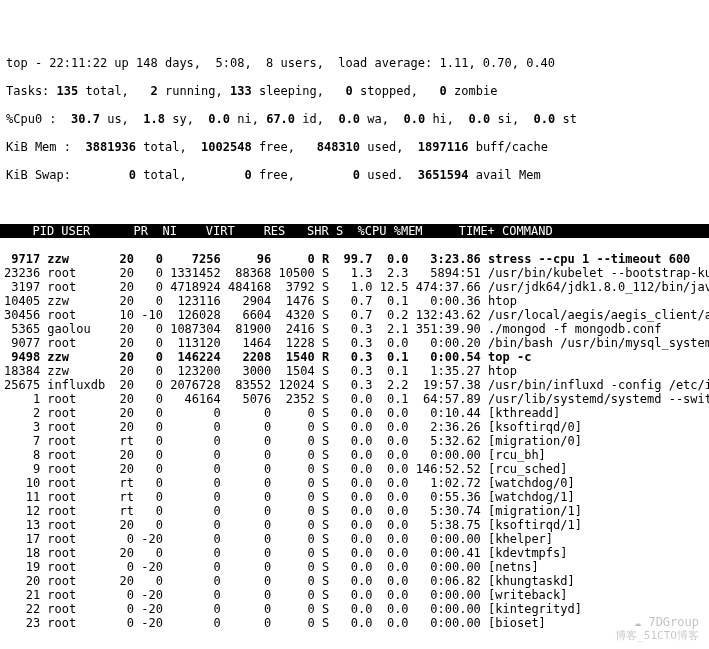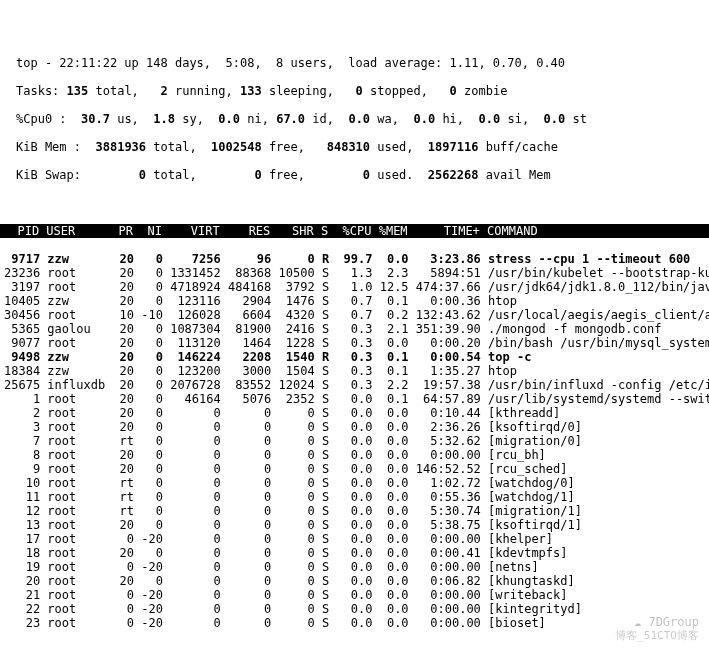--- a/index.html
+++ b/index.html
@@ -11,25 +11,25 @@
     font-size: 12px;
     line-height: 14px;
   }
   .screen {
     width: 709px;
     height: 649px;
     position: relative;
     overflow: hidden;
     white-space: pre;
   }
-  .summary-line { padding: 0 16px; }
+  .summary-line { padding: 0 6px; }
   .hdr {
     background: #000;
     color: #fff;
-    padding: 0 3px;
+    padding: 0 18px;
   }
   .row { padding: 0 4px; }
   .bold { font-weight: bold; }
   .watermark {
     position: absolute;
     right: 10px;
     bottom: 20px;
     color: rgba(0,0,0,0.25);
     font-weight: normal;
     font-size: 12px;
@@ -48,20 +48,20 @@
 </head>
 <body>
 <div class="screen">
 
 
 
 <div class="summary-line">top - 22:11:22 up 148 days,  5:08,  8 users,  load average: 1.11, 0.70, 0.40</div>
 <div class="summary-line" id="tasks-line">Tasks: <span class="bold">135</span> total,   <span class="bold">2</span> running, <span class="bold">133</span> sleeping,   <span class="bold">0</span> stopped,   <span class="bold">0</span> zombie</div>
 <div class="summary-line" id="cpu0-line">%Cpu0 :  <span class="bold">30.7</span> us,  <span class="bold">1.8</span> sy,  <span class="bold">0.0</span> ni, <span class="bold">67.0</span> id,  <span class="bold">0.0</span> wa,  <span class="bold">0.0</span> hi,  <span class="bold">0.0</span> si,  <span class="bold">0.0</span> st</div>
 <div class="summary-line" id="mem-line">KiB Mem :  <span class="bold">3881936</span> total,  <span class="bold">1002548</span> free,   <span class="bold">848310</span> used,  <span class="bold">1897116</span> buff/cache</div>
-<div class="summary-line" id="swap-line">KiB Swap:  <span class="bold">      0</span> total,  <span class="bold">      0</span> free,   <span class="bold">     0</span> used.  <span class="bold">2562268</span> avail Mem</div>
+<div class="summary-line" id="swap-line">KiB Swap:  <span class="bold">      0</span> total,  <span class="bold">      0</span> free,   <span class="bold">     0</span> used.  <span class="bold">3651594</span> avail Mem</div>
 <div class="summary-line">&nbsp;</div>
 <div class="hdr" id="hdr-line">  PID USER      PR  NI    VIRT    RES   SHR S  %CPU %MEM     TIME+ COMMAND</div>
 <div id="process-list"><div class="row bold"> 9717 zzw       20   0    7256     96     0 R  99.7  0.0   3:23.86 stress --cpu 1 --timeout 600</div><div class="row">23236 root      20   0 1331452  88368 10500 S   1.3  2.3   5894:51 /usr/bin/kubelet --bootstrap-kube</div><div class="row"> 3197 root      20   0 4718924 484168  3792 S   1.0 12.5 474:37.66 /usr/jdk64/jdk1.8.0_112/bin/java</div><div class="row">10405 zzw       20   0  123116   2904  1476 S   0.7  0.1   0:00.36 htop</div><div class="row">30456 root      10 -10  126028   6604  4320 S   0.7  0.2 132:43.62 /usr/local/aegis/aegis_client/aeg</div><div class="row"> 5365 gaolou    20   0 1087304  81900  2416 S   0.3  2.1 351:39.90 ./mongod -f mongodb.conf</div><div class="row"> 9077 root      20   0  113120   1464  1228 S   0.3  0.0   0:00.20 /bin/bash /usr/bin/mysql_systemd-</div><div class="row bold"> 9498 zzw       20   0  146224   2208  1540 R   0.3  0.1   0:00.54 top -c</div><div class="row">18384 zzw       20   0  123200   3000  1504 S   0.3  0.1   1:35.27 htop</div><div class="row">25675 influxdb  20   0 2076728  83552 12024 S   0.3  2.2  19:57.38 /usr/bin/influxd -config /etc/inf</div><div class="row">    1 root      20   0   46164   5076  2352 S   0.0  0.1  64:57.89 /usr/lib/systemd/systemd --switch</div><div class="row">    2 root      20   0       0      0     0 S   0.0  0.0   0:10.44 [kthreadd]</div><div class="row">    3 root      20   0       0      0     0 S   0.0  0.0   2:36.26 [ksoftirqd/0]</div><div class="row">    7 root      rt   0       0      0     0 S   0.0  0.0   5:32.62 [migration/0]</div><div class="row">    8 root      20   0       0      0     0 S   0.0  0.0   0:00.00 [rcu_bh]</div><div class="row">    9 root      20   0       0      0     0 S   0.0  0.0 146:52.52 [rcu_sched]</div><div class="row">   10 root      rt   0       0      0     0 S   0.0  0.0   1:02.72 [watchdog/0]</div><div class="row">   11 root      rt   0       0      0     0 S   0.0  0.0   0:55.36 [watchdog/1]</div><div class="row">   12 root      rt   0       0      0     0 S   0.0  0.0   5:30.74 [migration/1]</div><div class="row">   13 root      20   0       0      0     0 S   0.0  0.0   5:38.75 [ksoftirqd/1]</div><div class="row">   17 root       0 -20       0      0     0 S   0.0  0.0   0:00.00 [khelper]</div><div class="row">   18 root      20   0       0      0     0 S   0.0  0.0   0:00.41 [kdevtmpfs]</div><div class="row">   19 root       0 -20       0      0     0 S   0.0  0.0   0:00.00 [netns]</div><div class="row">   20 root      20   0       0      0     0 S   0.0  0.0   0:06.82 [khungtaskd]</div><div class="row">   21 root       0 -20       0      0     0 S   0.0  0.0   0:00.00 [writeback]</div><div class="row">   22 root       0 -20       0      0     0 S   0.0  0.0   0:00.00 [kintegrityd]</div><div class="row">   23 root       0 -20       0      0     0 S   0.0  0.0   0:00.00 [bioset]</div></div>
 
 <div class="watermark">☁ 7DGroup</div>
 <div class="watermark2">博客_51CTO博客</div>
 </div>
 
 </body></html>

